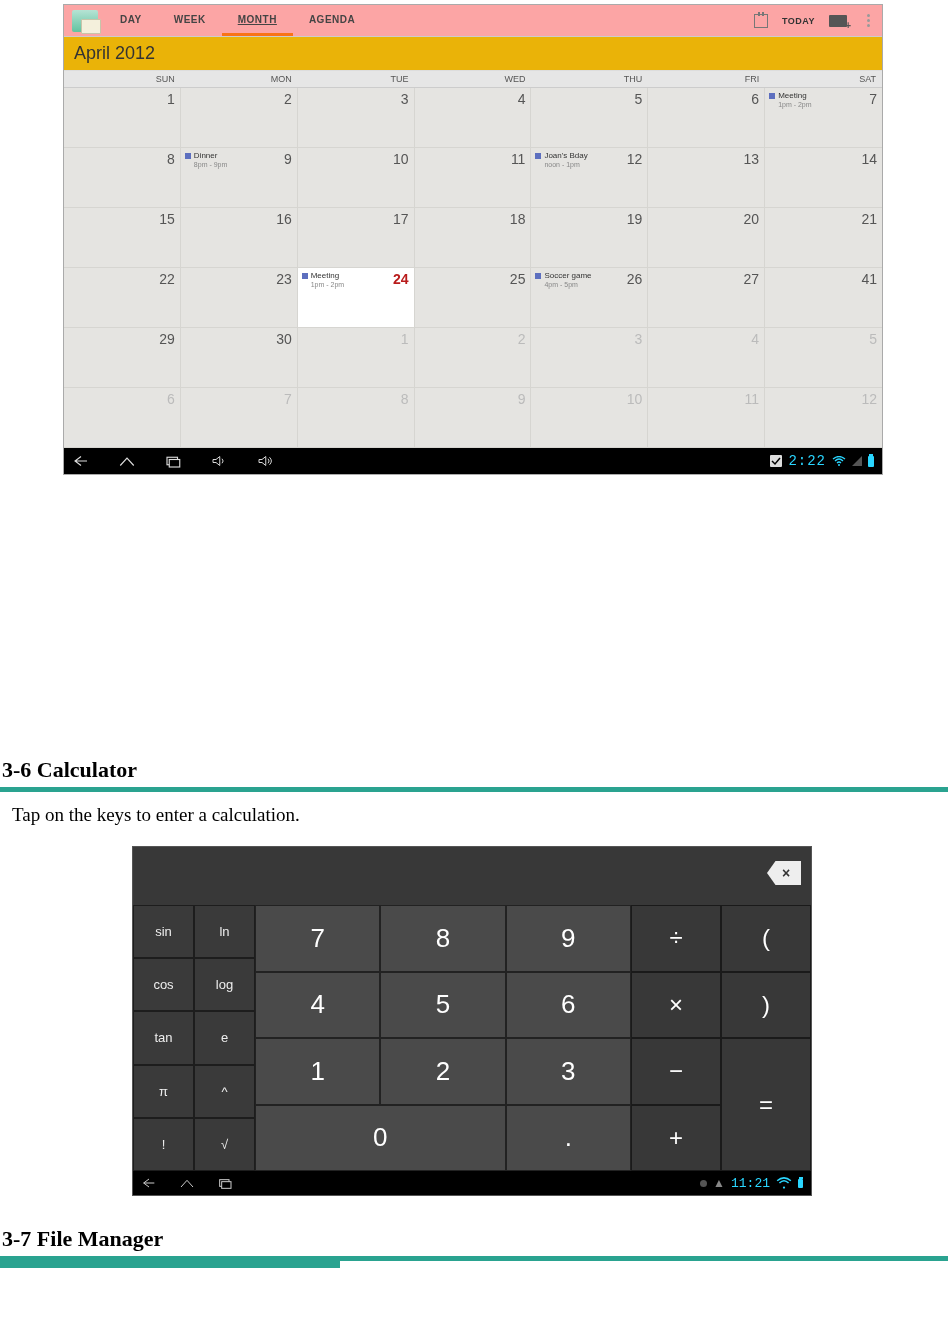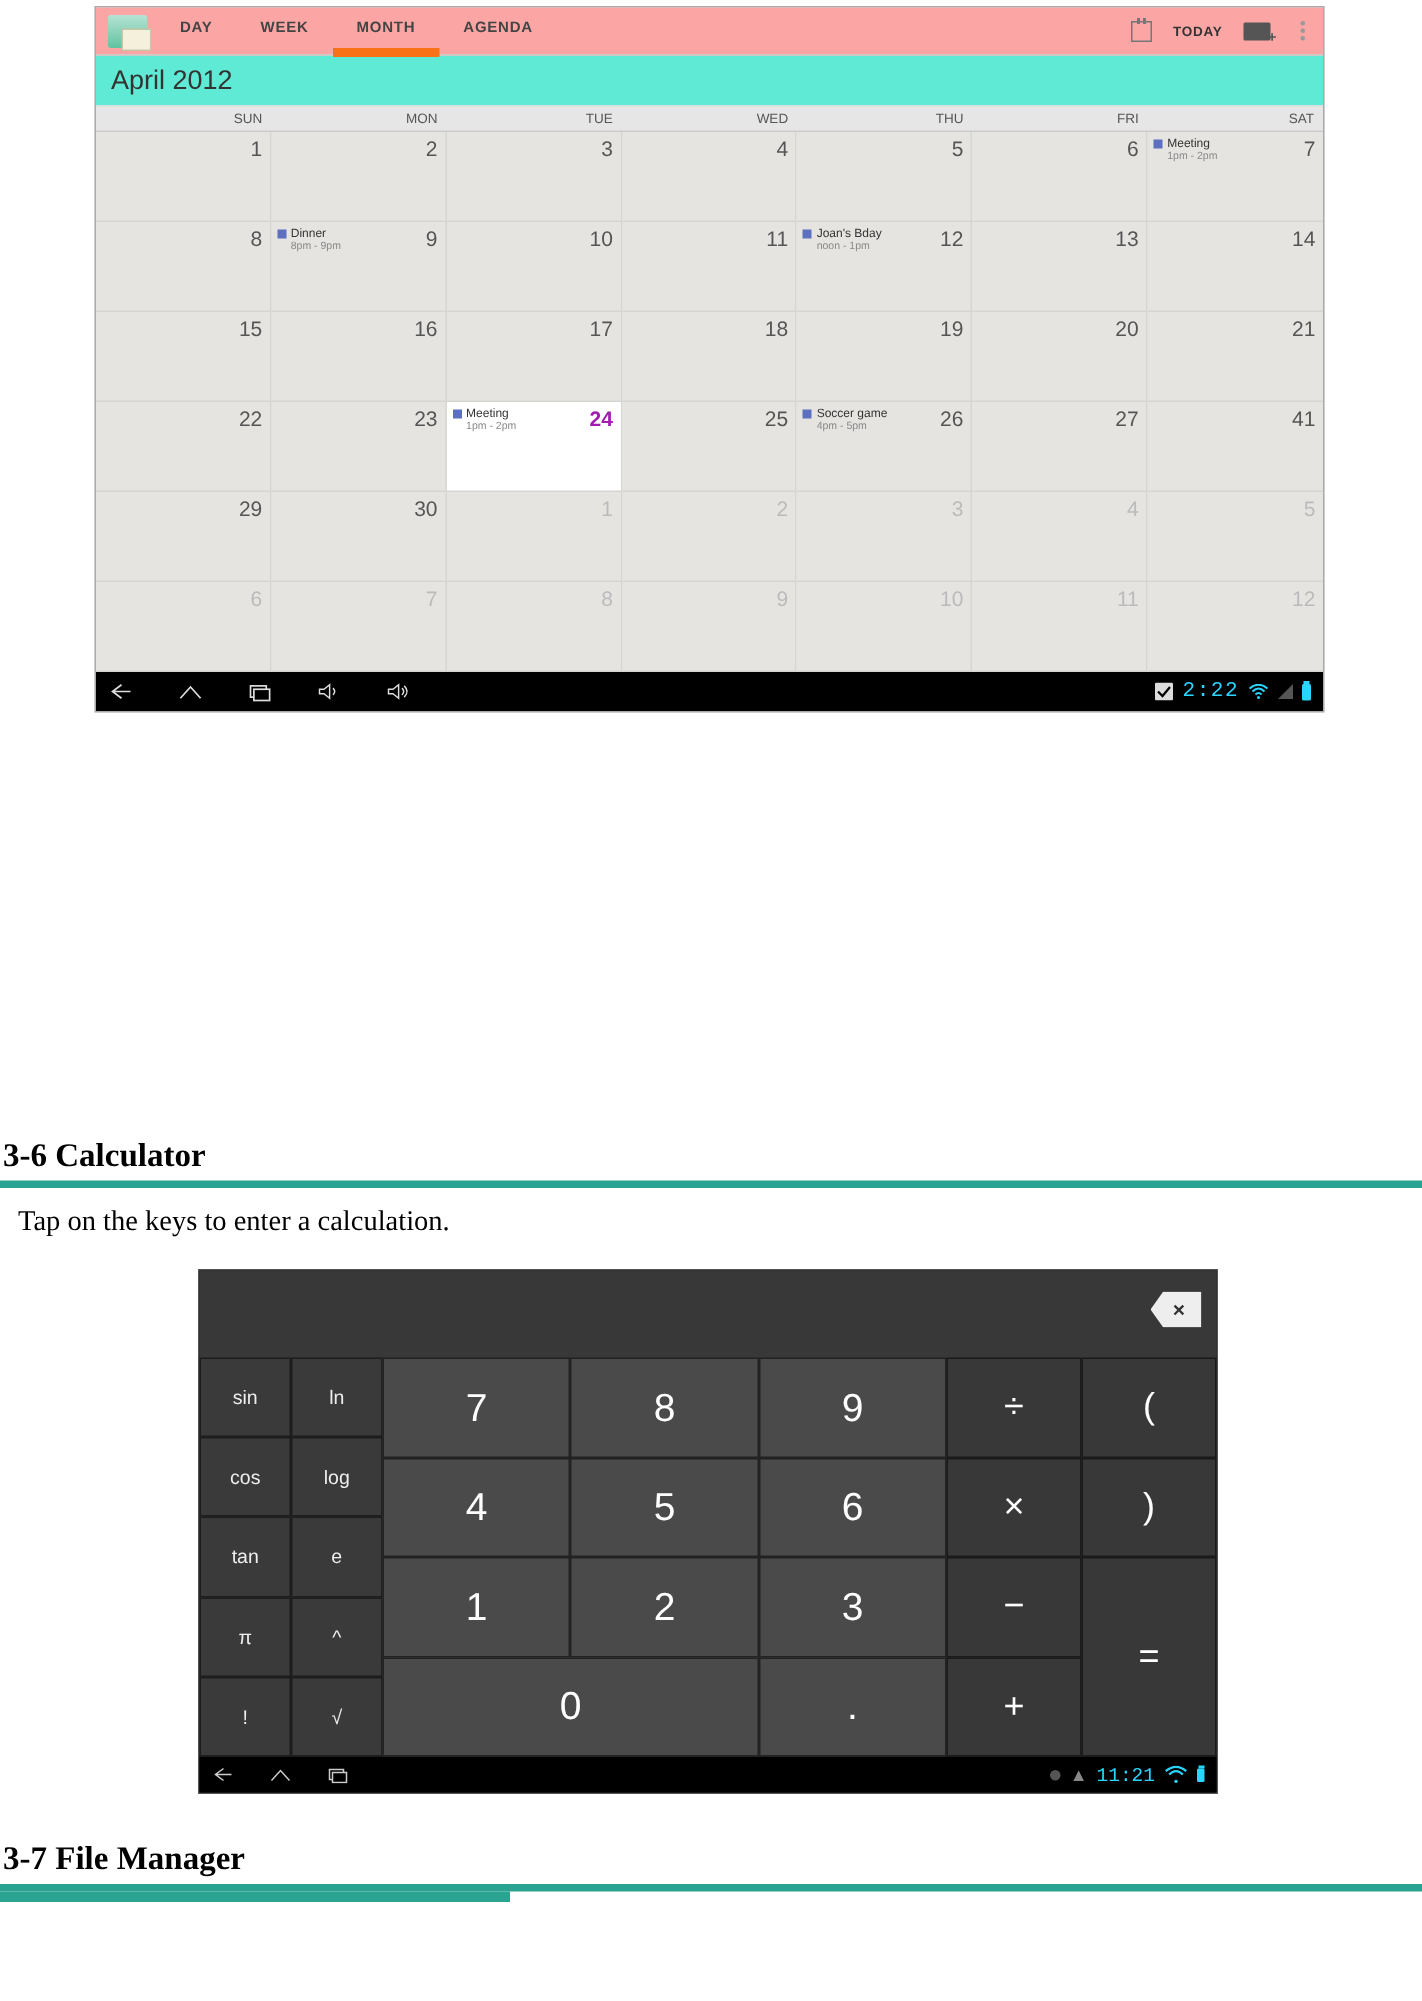--- a/index.html
+++ b/index.html
@@ -5,42 +5,42 @@
   * { box-sizing: border-box; margin: 0; padding: 0; }
   body { font-family: Arial, Helvetica, sans-serif; background: #fff; color: #000; width: 948px; }
 
   
   .cal-wrap { margin: 4px 0 0 63px; width: 820px; border: 1px solid #aaa; background: #e6e6e6; }
   .cal-topbar { height: 32px; background: #fca5a5; border-bottom: 1px solid #ccc; display:flex; align-items:center; position:relative; }
   .cal-appicon { width: 26px; height: 22px; margin: 0 6px 0 8px; background: linear-gradient(#b6e3d4,#61c3a0); border-radius:2px; position:relative; }
   .cal-appicon::after{content:"";position:absolute;right:-3px;bottom:-2px;width:18px;height:13px;background:#f4f0dc;border:1px solid #c8c4a9;border-radius:1px;}
   .cal-tabs { display:flex; }
   .cal-tab { padding: 9px 16px 8px; font-size: 10px; font-weight: bold; letter-spacing:0.5px; color:#444; cursor:pointer; }
-  .cal-tab.active { border-bottom: 6px solid #f97316; }
+  .cal-tab.active { border-bottom: 3px solid #f97316; text-decoration: underline; }
   .cal-right { position:absolute; right:6px; top:0; height:100%; display:flex; align-items:center; gap:14px; }
   .today-icon { width:14px; height:14px; border:1px solid #777; display:inline-block; position:relative; }
   .today-icon::before{content:"";position:absolute;left:3px;top:-3px;width:2px;height:4px;background:#777;}
   .today-icon::after{content:"";position:absolute;right:3px;top:-3px;width:2px;height:4px;background:#777;}
   .today-lbl { font-size:9px; font-weight:bold; color:#333; letter-spacing:0.5px;}
   .camera-icon{width:18px;height:12px;background:#555;position:relative;border-radius:1px;}
   .camera-icon::after{content:"+";position:absolute;right:-4px;bottom:-4px;font-size:10px;color:#555;font-weight:bold;}
   .menu-dots{display:flex;flex-direction:column;gap:2px;padding:0 6px;}
   .menu-dots span{width:3px;height:3px;background:#999;border-radius:50%;}
 
-  .cal-month { padding: 6px 10px; font-size: 18px; color:#333; background:#5eead4; border-bottom:1px solid #ddd;}
+  .cal-month { padding: 6px 10px; font-size: 18px; color:#333; background:#eab308; border-bottom:1px solid #ddd;}
 
   .dayhdr { display:grid; grid-template-columns: repeat(7,1fr); background:#e6e6e6; border-bottom:1px solid #ccc;}
   .dayhdr div { text-align:right; padding: 3px 6px; font-size:9px; color:#555;}
 
   .cal-grid { display:grid; grid-template-columns: repeat(7,1fr); grid-auto-rows: 60px; }
   .cell { border-right:1px solid #d6d5d1; border-bottom:1px solid #d6d5d1; position:relative; background:#e5e4e1; }
   .cell:nth-child(7n){border-right:none;}
   .cell .num { position:absolute; top:3px; right:5px; font-size:14px; color:#555;}
   .cell.today-cell{ background:#fff;}
-  .cell.today-cell .num{ font-weight:bold; color:#a21caf;}
+  .cell.today-cell .num{ font-weight:bold; color:#b91c1c;}
   .cell.other .num{ color:#bbb; }
   .evt { position:absolute; top:4px; left:4px; font-size:8px; line-height:1.1; color:#333;}
   .evt::before{content:"";display:inline-block;width:6px;height:6px;background:#5d6fbf;margin-right:3px;vertical-align:middle;}
   .evt .t{display:block;color:#888;font-size:7px;margin-left:9px;}
 
   .navbar { height:26px; background:#000; display:flex; align-items:center; justify-content:space-between; padding:0 8px;}
   .nav-left{display:flex;gap:28px;align-items:center;}
   .nav-left svg{width:18px;height:14px;}
   .nav-right{display:flex;align-items:center;gap:6px;}
   .clock{ font-family:'Courier New',monospace; font-size:14px; color:#2ad6ff; letter-spacing:1px;}

